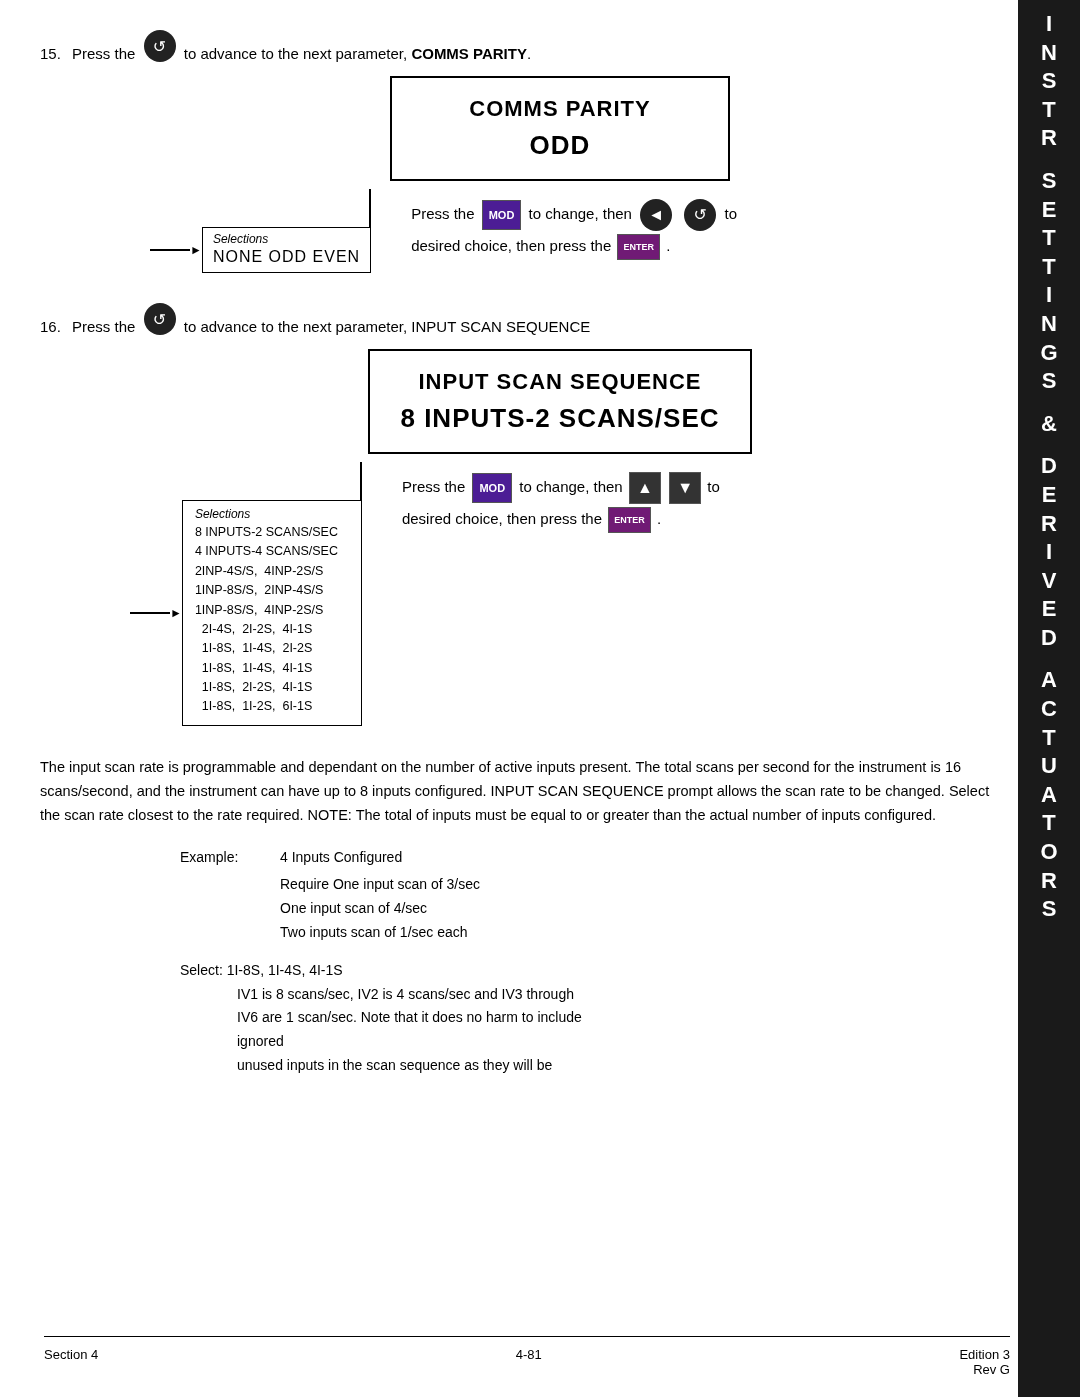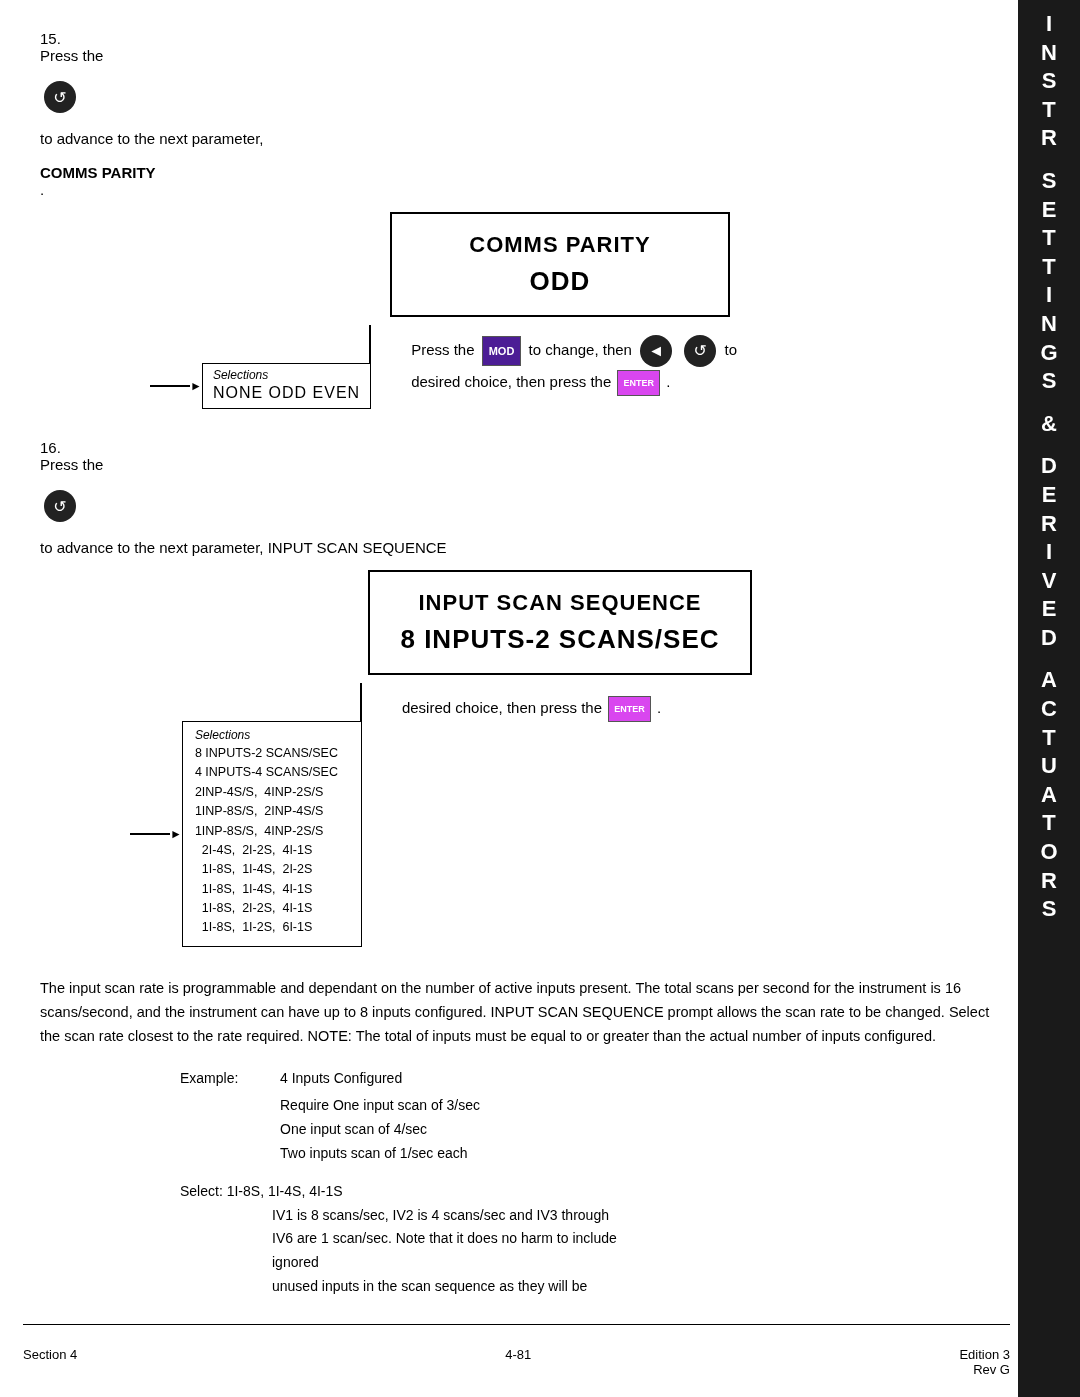--- a/index.html
+++ b/index.html
@@ -40,24 +40,23 @@
       text-align: center;
     }
 
     .sidebar-spacer {
       height: 14px;
     }
 
     
     .step-line {
       display: flex;
-      align-items: flex-start;
+      align-items: flex-end;
       margin-bottom: 14px;
       font-size: 15px;
-      flex-direction: column;
     }
 
     .step-num {
       min-width: 32px;
       font-size: 15px;
     }
 
     
     .mod-btn {
       display: inline-flex;
@@ -71,21 +70,21 @@
       border: 1px solid #555;
       vertical-align: middle;
       margin: 0 3px;
     }
 
     
     .enter-btn {
       display: inline-flex;
       align-items: center;
       justify-content: center;
-      background: #d946ef;
+      background: #701a75;
       color: #fff;
       font-size: 9px;
       font-weight: bold;
       padding: 3px 5px;
       border: 1px solid #555;
       vertical-align: middle;
       margin: 0 2px;
     }
 
     
@@ -154,27 +153,27 @@
     .example-section {
       margin: 10px 0 0 140px;
       font-size: 14px;
       line-height: 1.7;
     }
 
     
     .footer {
       position: absolute;
       bottom: 20px;
-      left: 23px;
+      left: 44px;
       right: 70px;
       display: flex;
       justify-content: space-between;
       font-size: 13px;
       border-top: 1px solid #000;
-      padding-top: 22px;
+      padding-top: 10px;
     }
 
     .footer-right {
       text-align: right;
     }
 
     
     .flex-row {
       display: flex;
       flex-direction: row;
@@ -359,20 +358,28 @@
                 <div>&nbsp;&nbsp;1I-8S,&nbsp;&nbsp;1I-4S,&nbsp;&nbsp;4I-1S</div>
                 <div>&nbsp;&nbsp;1I-8S,&nbsp;&nbsp;2I-2S,&nbsp;&nbsp;4I-1S</div>
                 <div>&nbsp;&nbsp;1I-8S,&nbsp;&nbsp;1I-2S,&nbsp;&nbsp;6I-1S</div>
               </div>
             </div>
           </div>
         </div>
 
         <div style="margin-left: 40px; margin-top: 10px; font-size: 15px; line-height: 2.0;">
           <div>
+            <span>Press the</span>
+            <span class="mod-btn">MOD</span>
+            <span>to change, then</span>
+            <span class="sq-btn">▲</span>
+            <span class="sq-btn">▼</span>
+            <span>to</span>
+          </div>
+          <div>
             <span>desired choice, then press the</span>
             <span class="enter-btn">ENTER</span>
             <span>.</span>
           </div>
         </div>
       </div>
     </div>
   </div>
 
   <div class="description-para">The input scan rate is programmable and dependant on the number of active inputs present. The total scans per second for the instrument is 16 scans/second, and the instrument can have up to 8 inputs configured.  INPUT SCAN SEQUENCE prompt allows the scan rate to be changed.  Select the scan rate  closest to the rate required.  NOTE: The total of inputs must be equal to or greater than the actual number of inputs configured.</div>
@@ -382,21 +389,21 @@
       <span style="min-width:100px;">Example:</span>
       <span>4 Inputs Configured</span>
     </div>
     <div style="margin-left: 100px;">
       <div>Require One input scan of 3/sec</div>
       <div>One input scan of 4/sec</div>
       <div>Two inputs scan of 1/sec each</div>
     </div>
     <div style="margin-top: 14px; margin-left: 0;">
       <div>Select:  1I-8S,  1I-4S,  4I-1S</div>
-      <div style="margin-left: 92px;">
+      <div style="margin-left: 57px;">
         <div>IV1 is 8 scans/sec, IV2 is 4 scans/sec and IV3 through</div>
         <div>IV6 are 1 scan/sec.  Note that it does no harm to include</div>
         <div>ignored</div>
         <div>unused inputs in the scan sequence as they will be</div>
       </div>
     </div>
   </div>
 
 </div>
 

